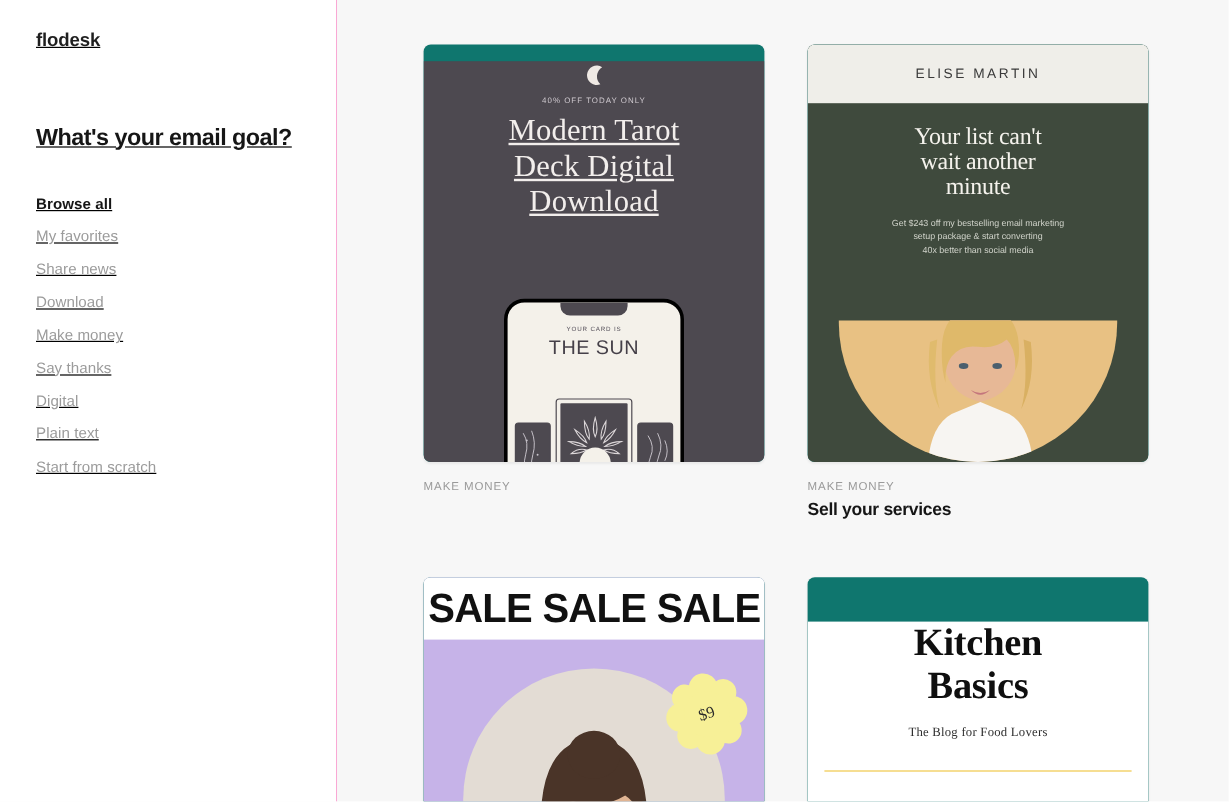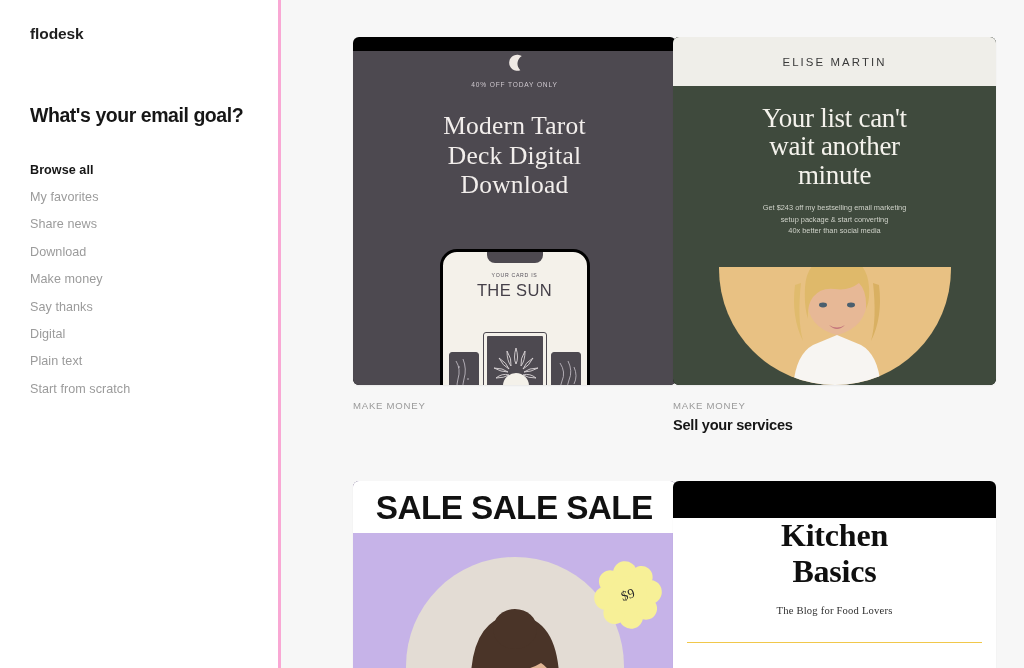--- a/index.html
+++ b/index.html
@@ -9,23 +9,24 @@
     background: #ffffff;
     font-family: "Liberation Sans", sans-serif;
     -webkit-font-smoothing: antialiased;
   }
   .app { display: flex; width: 1024px; height: 668px; }
 
   
   .sidebar {
     width: 281px; min-width: 281px; height: 668px;
     background: #ffffff;
-    border-right: 3px solid #f9a8d4;
+    border-right: 1px solid #f9a8d4;
     padding: 26px 30px 0 30px;
     position: relative;
+    text-decoration: underline;
   }
   .logo {
     font-size: 15.5px; font-weight: 700; color: #1f1f1f;
     letter-spacing: -0.1px; line-height: 1;
   }
   .goal-heading {
     margin-top: 62px;
     font-size: 19.5px; font-weight: 700; color: #161616;
     letter-spacing: -0.45px;
   }
@@ -46,25 +47,25 @@
   }
   .grid {
     display: grid;
     grid-template-columns: 268px 268px;
     column-gap: 52px;
     row-gap: 48px;
     padding: 37px 0 0 72px;
   }
   .card { width: 268px; cursor: pointer; }
   .thumb {
-    width: 323px; height: 348px;
+    width: 284px; height: 348px;
     border-radius: 6px;
     overflow: hidden;
     position: relative;
-    background: #000000;
+    background: #0f766e;
     box-shadow: 0 1px 2px rgba(0,0,0,.06);
   }
   .cat {
     margin-top: 15px;
     font-size: 9.6px; letter-spacing: 0.75px;
     color: #9a9a9a; text-transform: uppercase;
   }
   .cname {
     margin-top: 6px;
     font-size: 14.6px; font-weight: 700; color: #161616;
@@ -76,22 +77,22 @@
   .moon { margin: 14px auto 0; width: 22px; height: 22px; position: relative; }
   .moon svg { display: block; }
   .t-kicker {
     text-align: center; color: #cfc9cf;
     font-size: 6.6px; letter-spacing: 0.85px; margin-top: 8px;
     font-family: "Liberation Sans", sans-serif;
   }
   .t-head {
     text-align: center; color: #f2eeec;
     font-family: "Liberation Serif", serif;
-    font-size: 25.5px; line-height: 1.16; margin-top: 23px;
-    letter-spacing: 0.2px; font-weight: 400;
+    font-size: 25.5px; line-height: 1.16; margin-top: 6px;
+    letter-spacing: 0.2px; font-weight: 400; text-decoration: underline;
   }
   .phone {
     position: absolute; left: 50%; transform: translateX(-50%);
     bottom: -10px; width: 150px; height: 160px;
     background: #f4f1ea;
     border: 3px solid #000000;
     border-radius: 17px 17px 0 0;
     overflow: hidden;
   }
   .notch {
@@ -130,21 +131,21 @@
     height: 49px; background: #efeee9;
     display: flex; align-items: center; justify-content: center;
   }
   .e-name {
     font-size: 11.4px; letter-spacing: 2.1px; color: #3a3a3a;
     font-family: "Liberation Sans", sans-serif;
   }
   .e-title {
     text-align: center; color: #f4f2ec;
     font-family: "Liberation Serif", serif;
-    font-size: 27px; line-height: 1.05; margin-top: 18px;
+    font-size: 20px; line-height: 1.05; margin-top: 18px;
     letter-spacing: -0.3px; padding: 0 12px;
   }
   .e-sub {
     text-align: center; color: #cfd2c9;
     font-size: 7.4px; line-height: 1.55; margin-top: 13px;
     padding: 0 22px;
   }
   .e-photo {
     position: absolute; left: 0; right: 0; bottom: 0; height: 118px;
     overflow: hidden;

